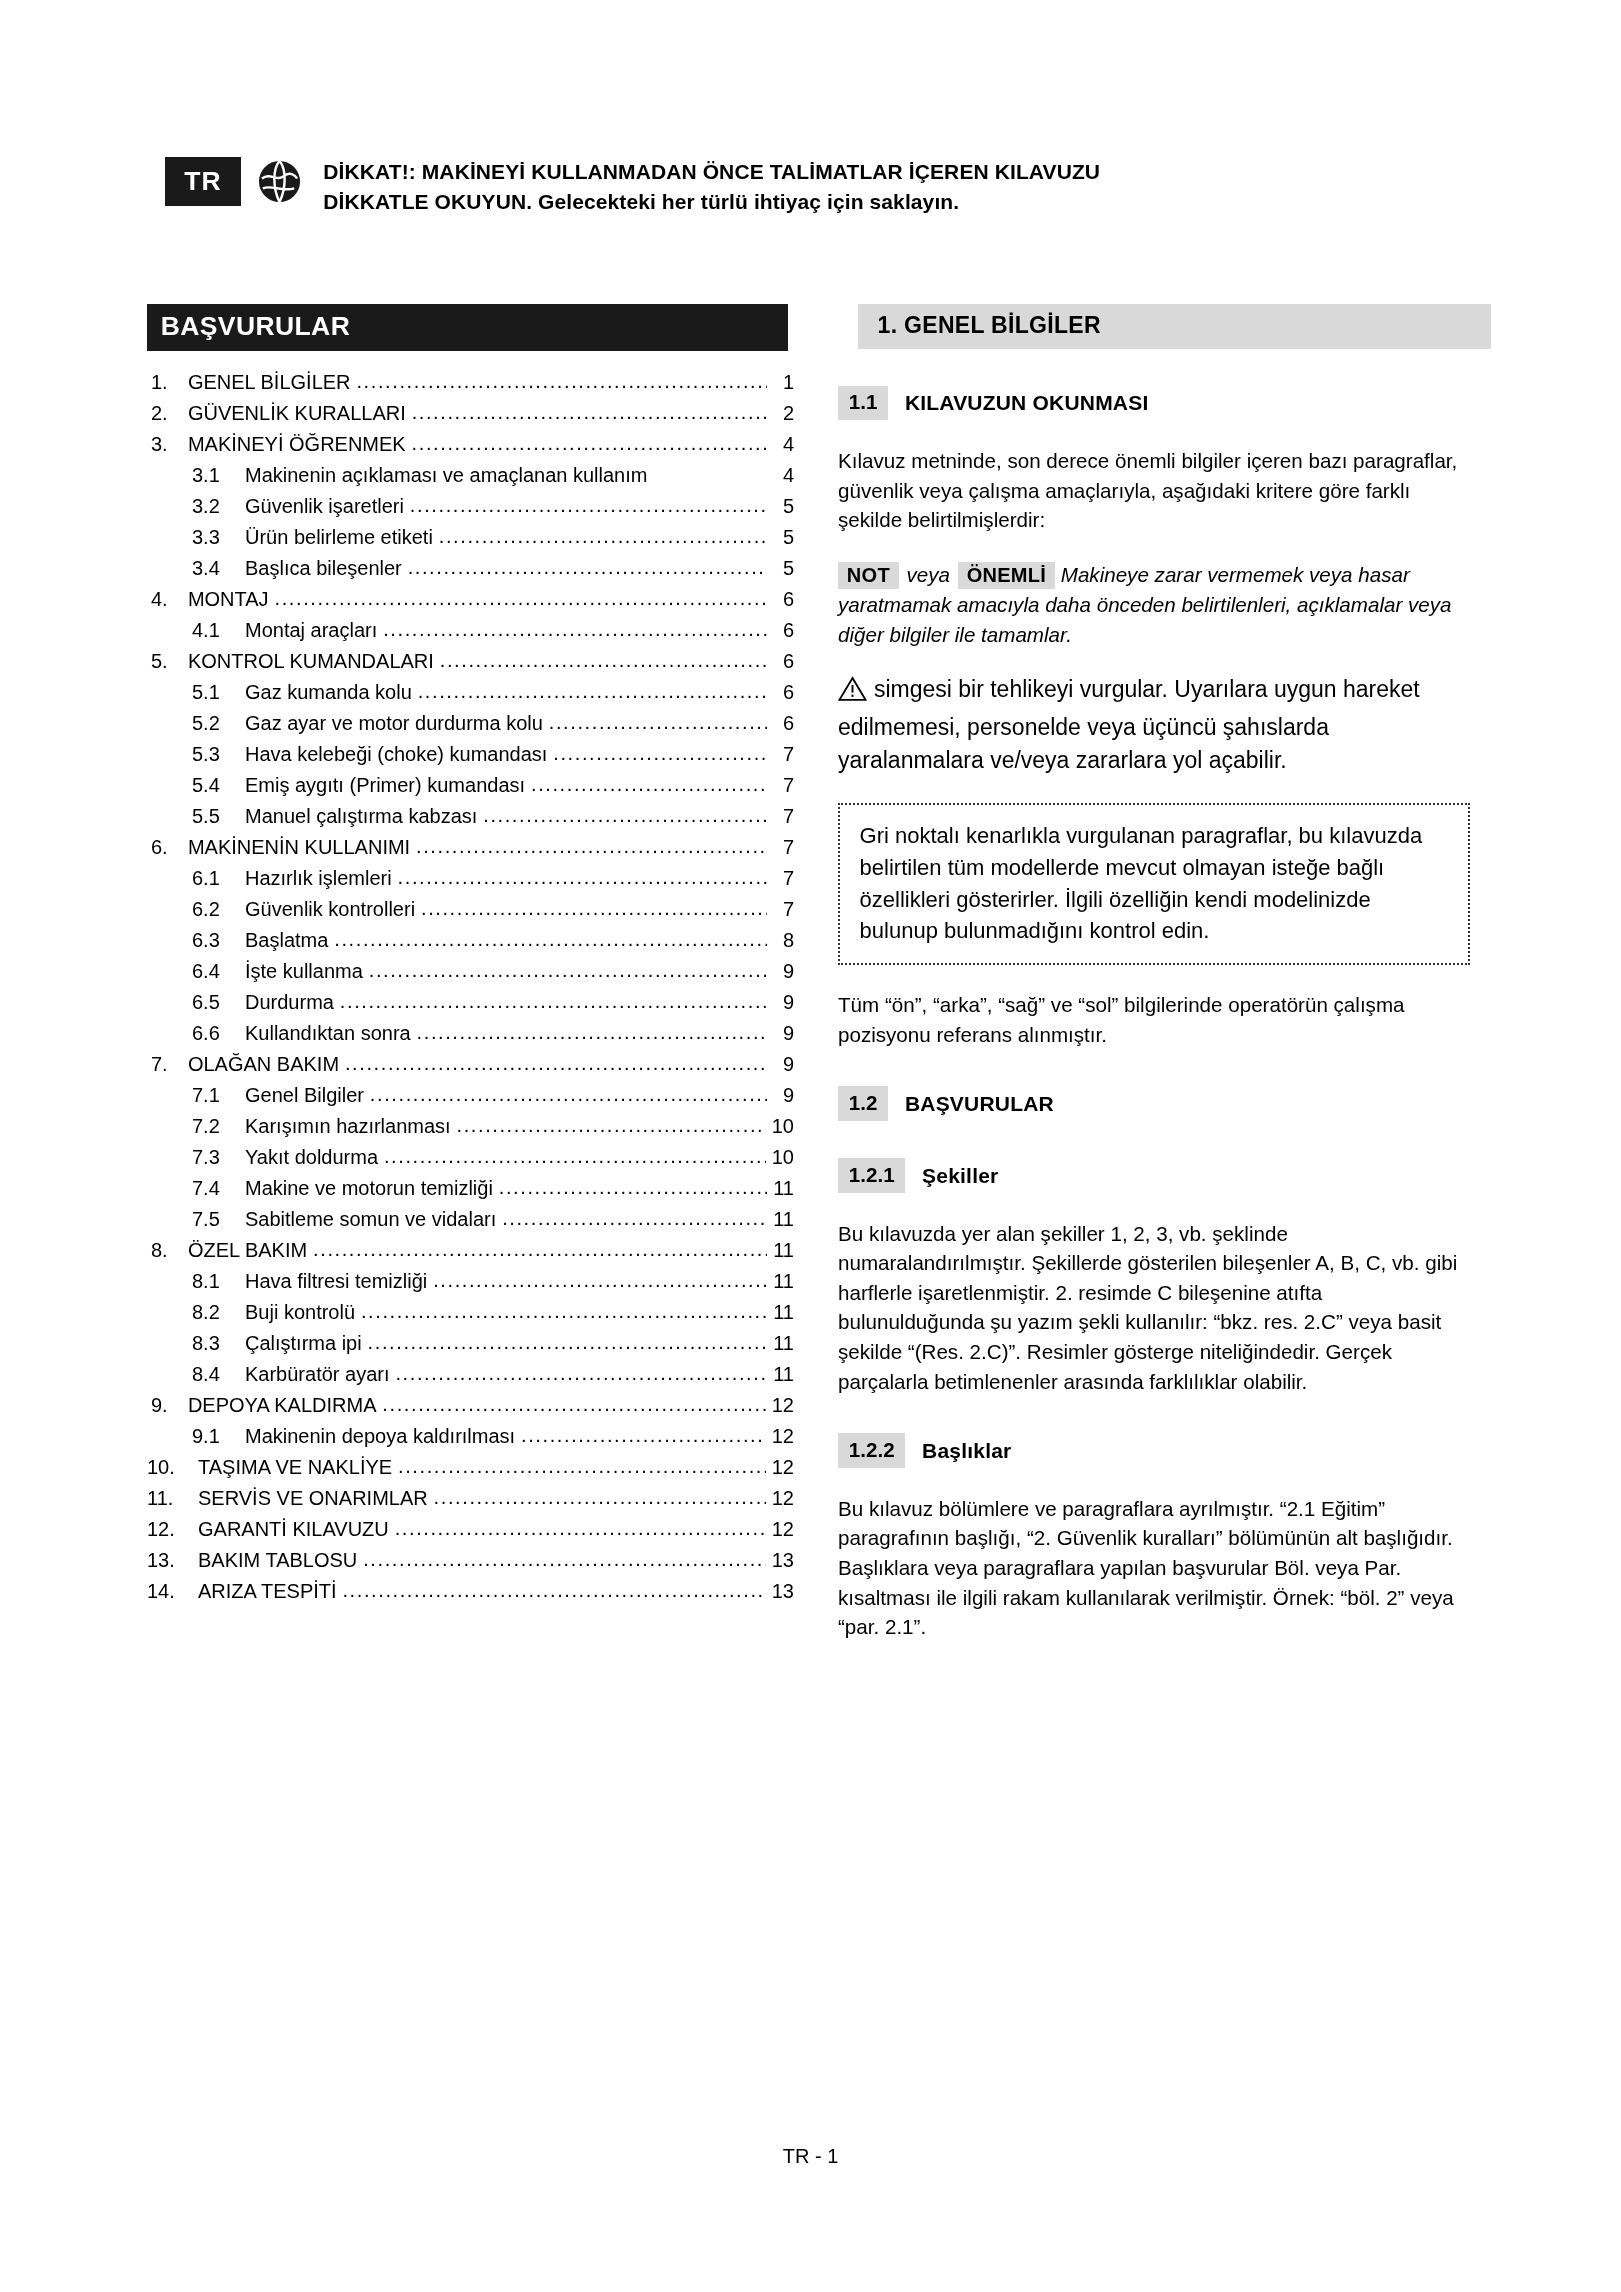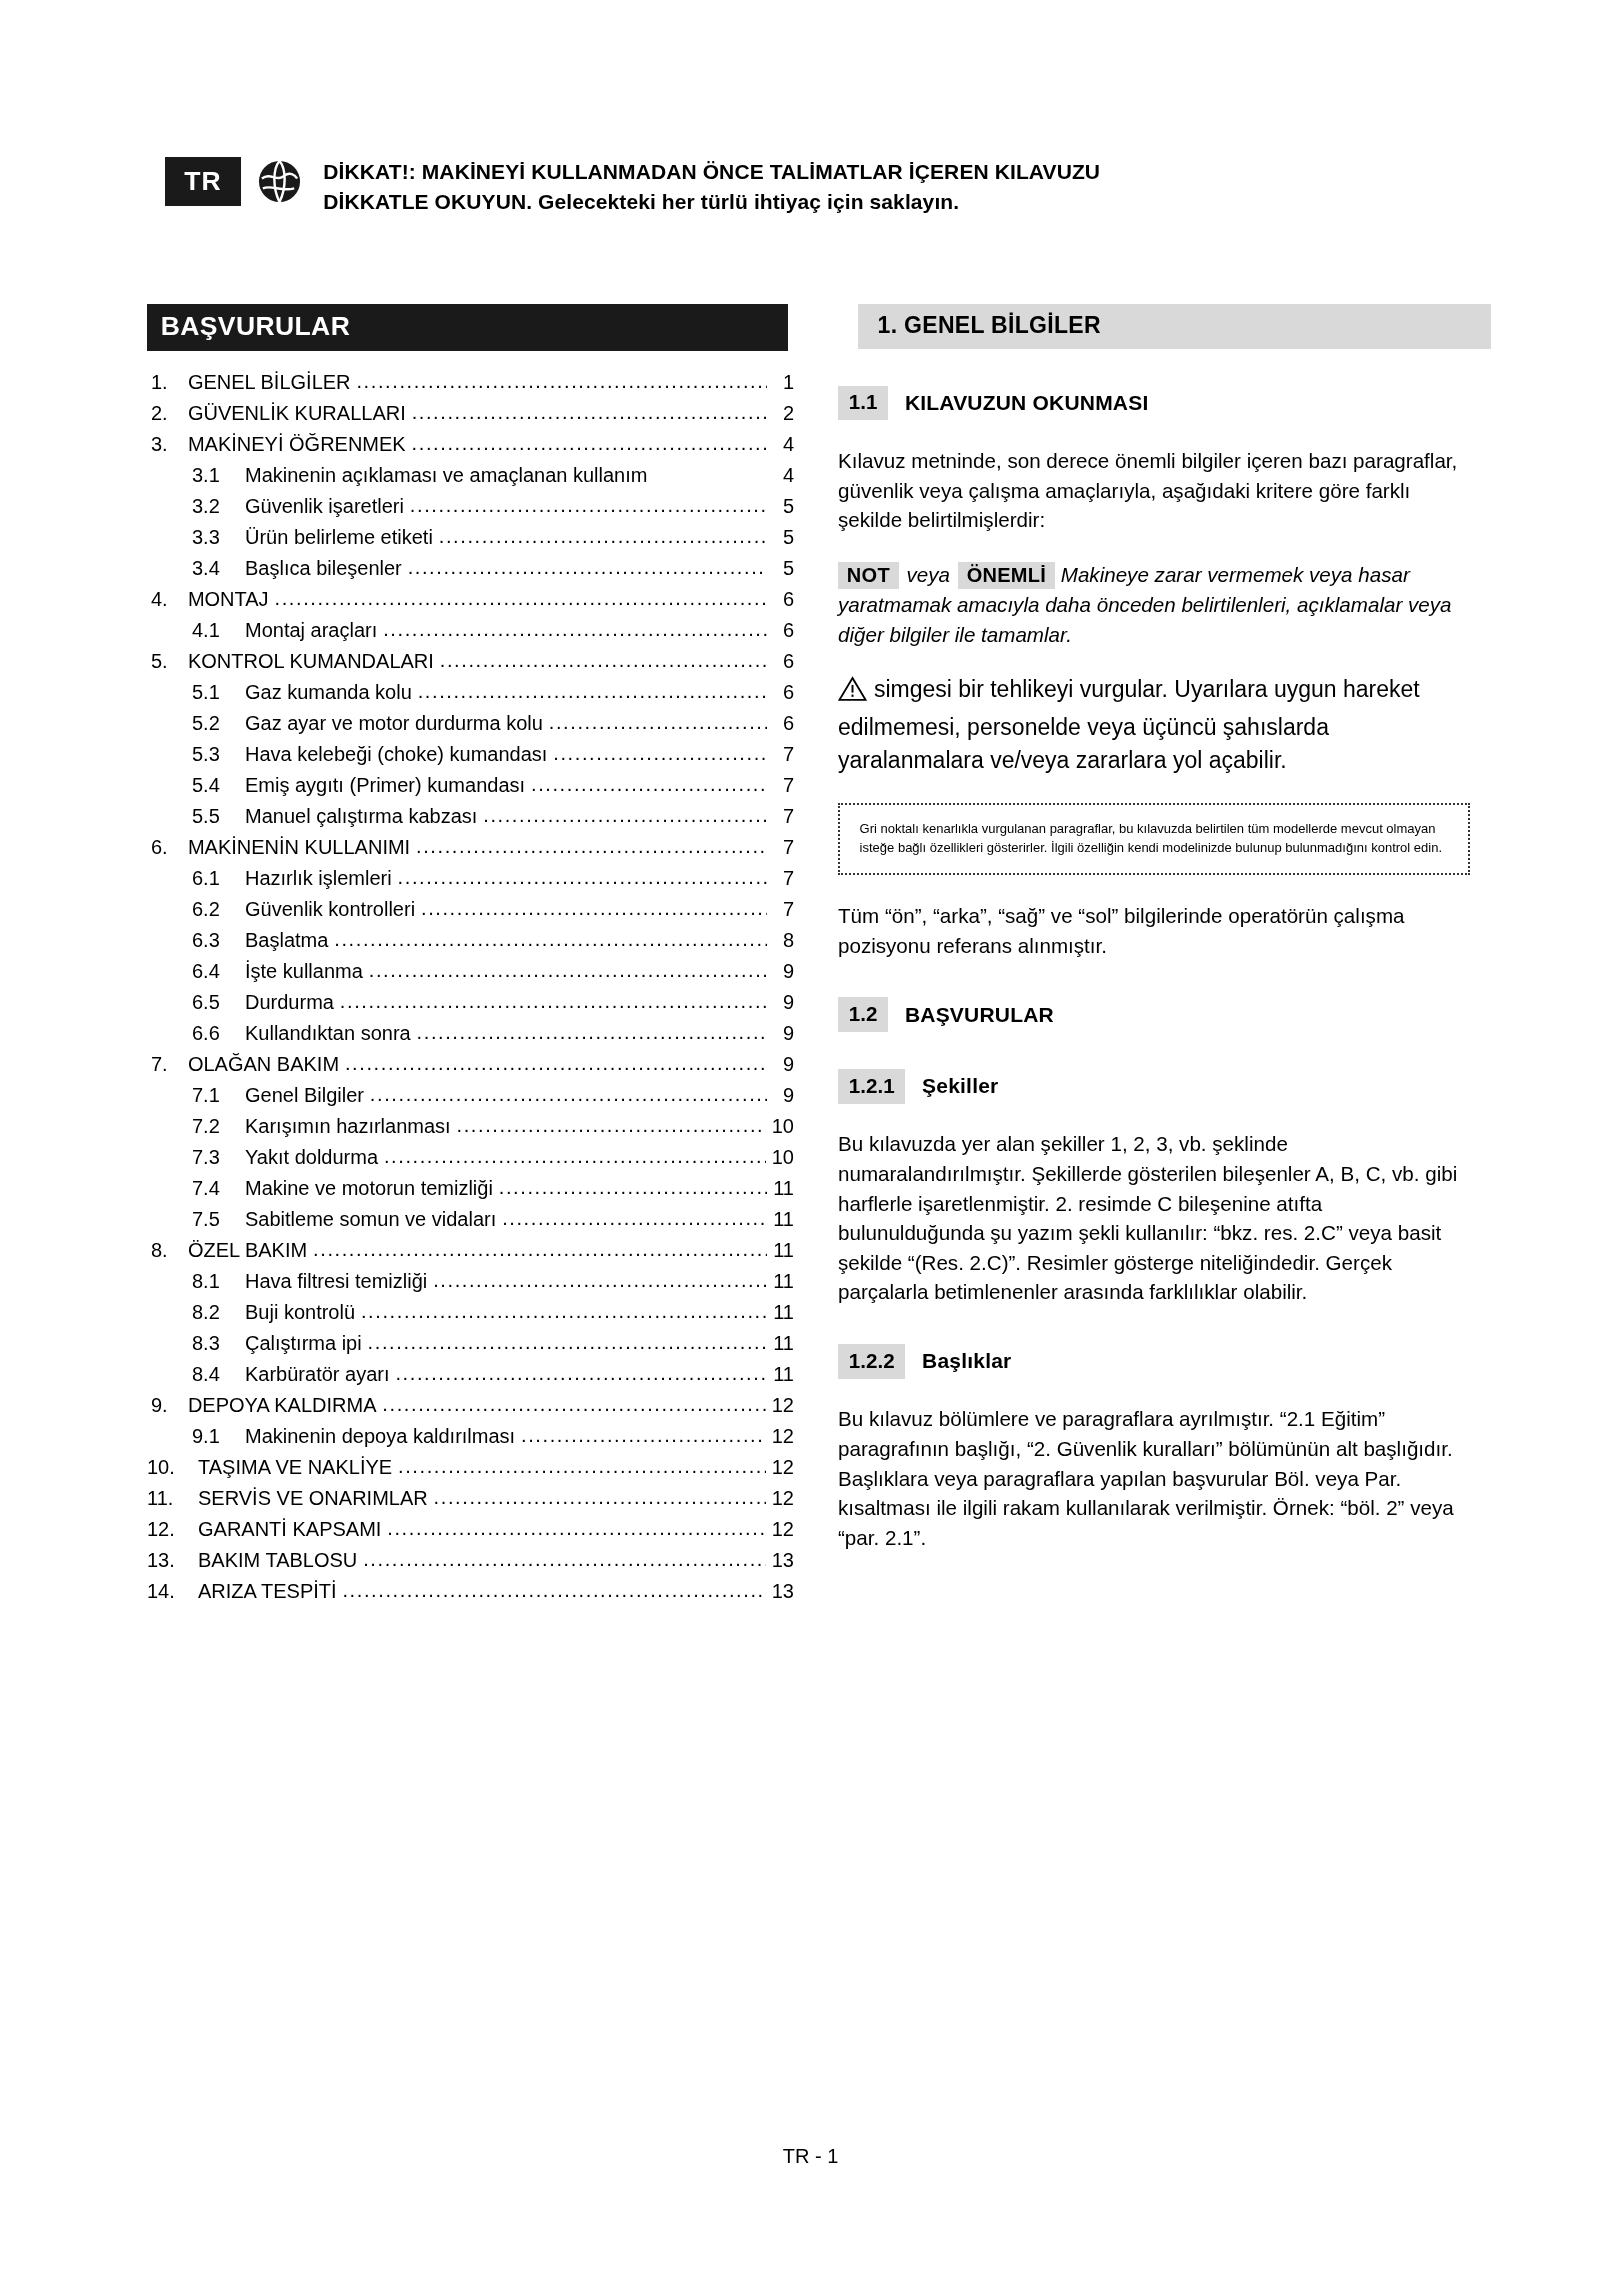--- a/index.html
+++ b/index.html
@@ -179,21 +179,21 @@
     margin: 21.6px 0 23.5px 0;
   }
   .warn-icon {
     display: inline-block;
     vertical-align: -4.9px;
     margin-right: 6.9px;
   }
   .dotted-box {
     border: 2.9px dotted #333;
     padding: 15.7px 17.6px 15.7px 19.6px;
-    font-size: 13px;
+    font-size: 22px;
     line-height: 1.44;
     margin: 25.5px 0 25.5px 0;
   }
   .footer {
     position: absolute;
     left: 0;
     top: 2145px;
     width: 1621px;
     text-align: center;
     font-size: 20px;
@@ -441,21 +441,21 @@
           <span class="toc-page">12</span>
         </div>
         <div class="toc-row toc-lvl1b">
           <span class="toc-num">11.</span>
           <span class="toc-label">SERVİS VE ONARIMLAR</span>
           <span class="toc-dots">.........................................................................................</span>
           <span class="toc-page">12</span>
         </div>
         <div class="toc-row toc-lvl1b">
           <span class="toc-num">12.</span>
-          <span class="toc-label">GARANTİ KAPSAMI</span>
+          <span class="toc-label">GARANTİ KILAVUZU</span>
           <span class="toc-dots">.........................................................................................</span>
           <span class="toc-page">12</span>
         </div>
         <div class="toc-row toc-lvl1b">
           <span class="toc-num">13.</span>
           <span class="toc-label">BAKIM TABLOSU</span>
           <span class="toc-dots">.........................................................................................</span>
           <span class="toc-page">13</span>
         </div>
         <div class="toc-row toc-lvl1b">

